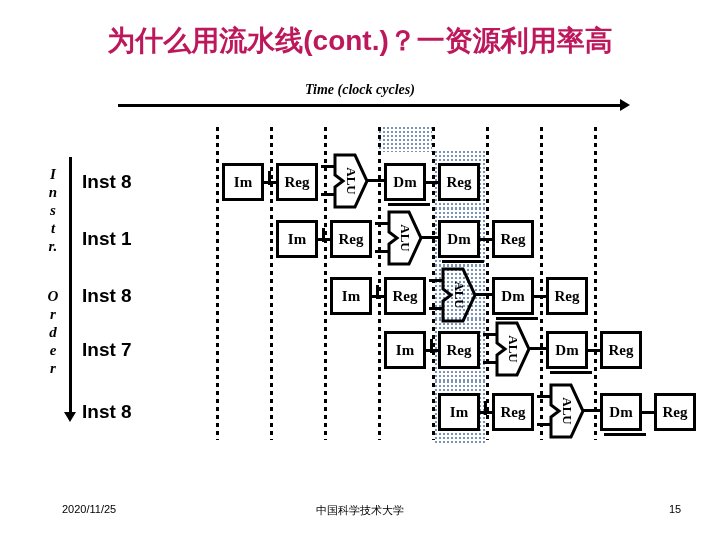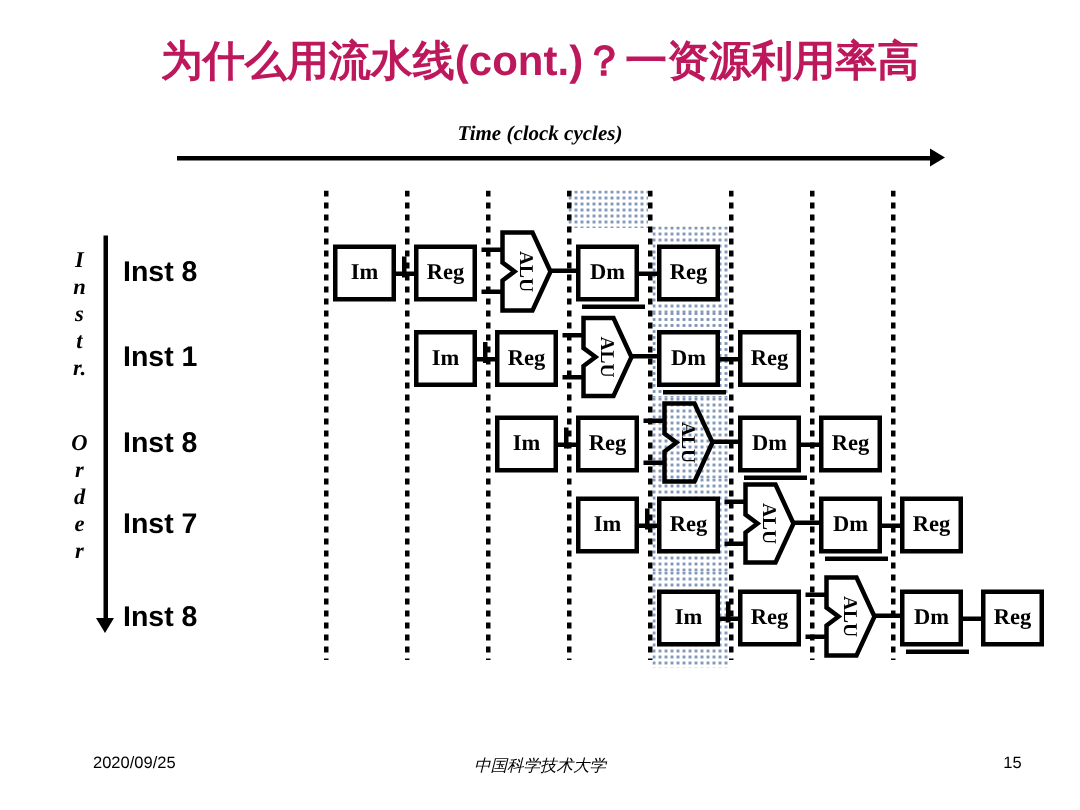--- a/index.html
+++ b/index.html
@@ -110,21 +110,21 @@
     letter-spacing:0px;
   }
 
   
   .footer{
     position:absolute;top:503px;
     font-family:"Liberation Sans", sans-serif;
     font-size:11px;color:#000;
   }
   .footer-date{left:62px;}
-  .footer-org{left:0;width:720px;text-align:center;font-style:italic;}
+  .footer-org{left:0;width:720px;text-align:center;}
   .footer-page{left:660px;width:30px;text-align:center;}
 </style>
 </head>
 <body>
 
 <div id="slide">
 
   <div class="title">为什么用流水线(cont.)？一资源利用率高</div>
 
   <div class="time-label">Time (clock cycles)</div>
@@ -261,16 +261,16 @@
       </div>
       <div class="conn" style="left: 537px; top: 395px; width: 14px;"></div>
       <div class="conn" style="left: 537px; top: 423px; width: 14px;"></div>
       <div class="conn" style="left: 583px; top: 409px; width: 20px;"></div>
       <div class="box clear" style="left: 600px; top: 393px; width: 42px; height: 38px;">Dm</div>
       <div class="conn" style="left: 640px; top: 411px; width: 16px;"></div>
       <div class="box clear" style="left: 654px; top: 393px; width: 42px; height: 38px;">Reg</div>
       <div class="conn" style="left: 604px; top: 433px; width: 42px;"></div>
     </div>
 
-  <div class="footer footer-date">2020/09/25</div>
+  <div class="footer footer-date">2020/11/25</div>
   <div class="footer footer-org">中国科学技术大学</div>
   <div class="footer footer-page">15</div>
 </div>
 
 </body></html>

